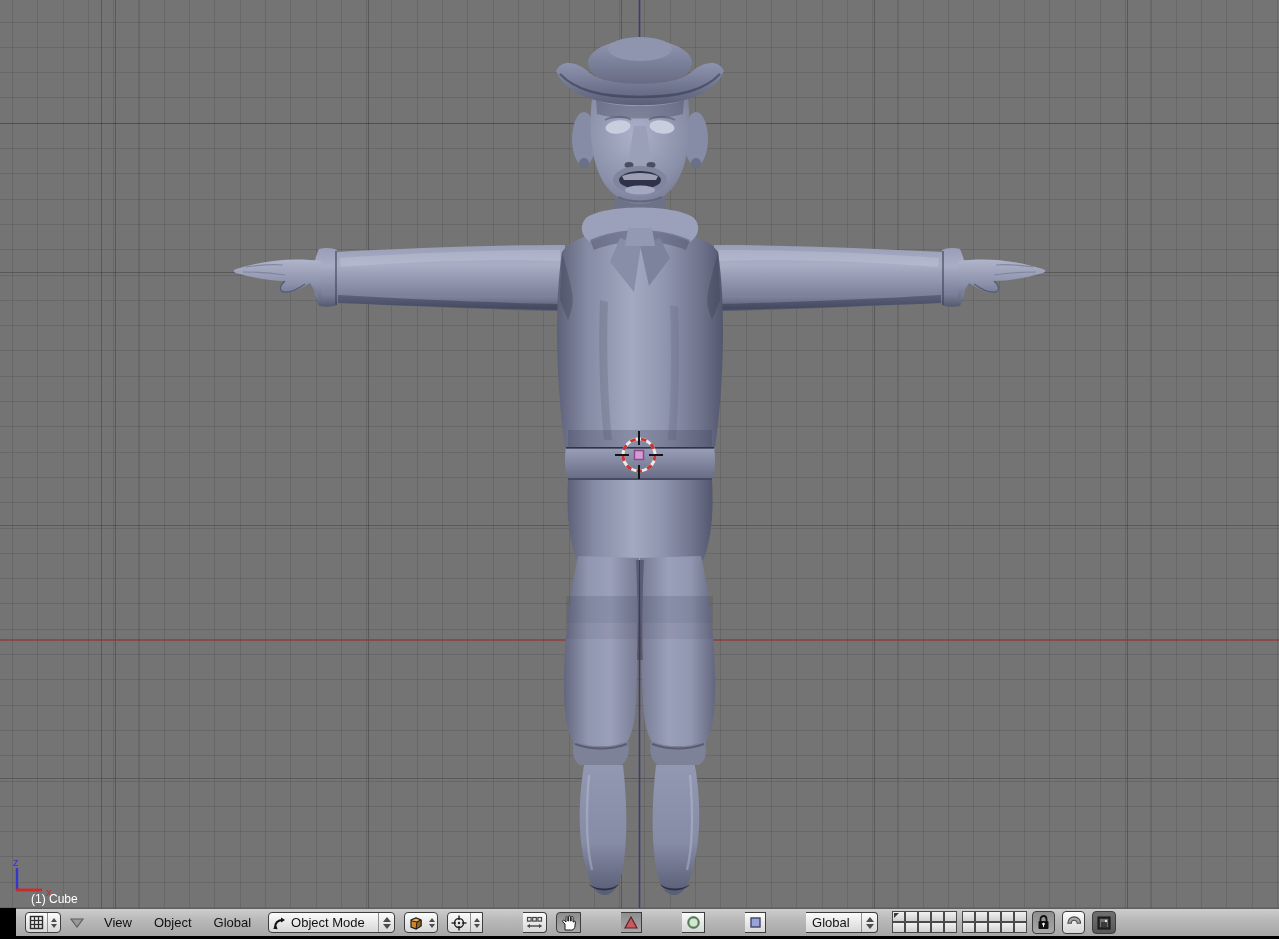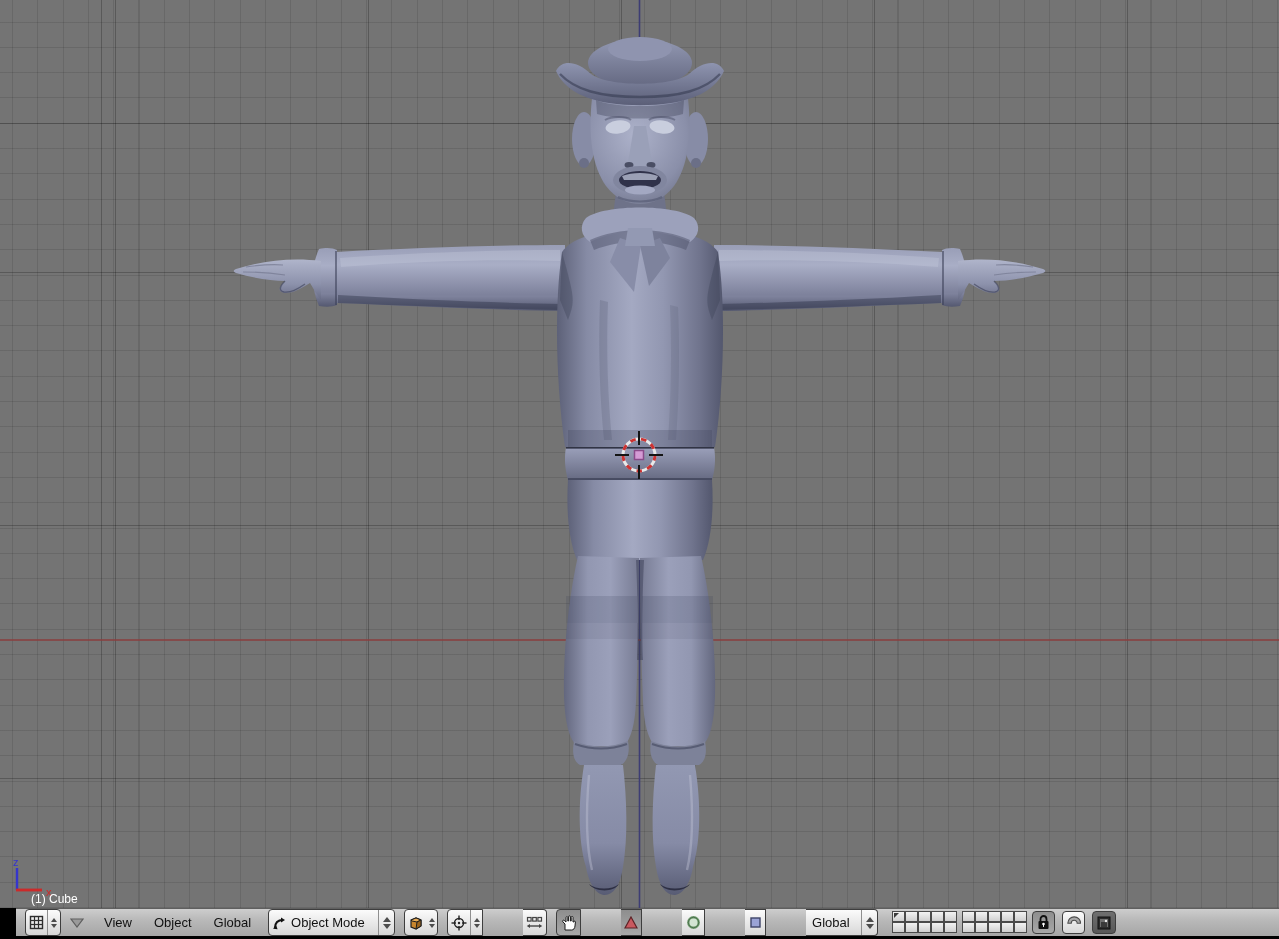--- a/index.html
+++ b/index.html
@@ -15,21 +15,21 @@
     background-position:115px 0,0 124px,12px 0,0 0;}
   #scene{position:absolute;left:0;top:0;}
   
   #header{position:absolute;left:16px;top:908px;width:1279px;height:28px;
     background:linear-gradient(#cdcdcd,#b9b9b9 40%,#a6a6a6);
     border-top:1px solid #5f5f5f;box-sizing:border-box;
     border-bottom-right-radius:14px;
     display:flex;align-items:center;}
   .hgap{width:9px;flex:0 0 auto;}
   .menu-label{font-size:13px;color:#111;padding:0 11px;cursor:default;flex:0 0 auto;}
-  .btn{height:27px;border:1px solid #3e3e3e;border-radius:4px;flex:0 0 auto;
+  .btn{height:21px;border:1px solid #3e3e3e;border-radius:4px;flex:0 0 auto;
     background:linear-gradient(#fbfbfb,#d7d7d7);display:flex;align-items:center;box-sizing:border-box;}
   .btn.pressed{background:linear-gradient(#8e8e8e,#a8a8a8);}
   .btn.dark{background:linear-gradient(#6f6f6f,#585858);}
   .combo-text{font-size:13px;color:#111;padding:0 6px;white-space:nowrap;}
   .arrow-col{width:15px;align-self:stretch;border-left:1px solid #8f8f8f;
     display:flex;flex-direction:column;align-items:center;justify-content:center;gap:2px;}
   .tri-up{width:0;height:0;border-left:4px solid transparent;border-right:4px solid transparent;border-bottom:5px solid #4c4c4c;}
   .tri-dn{width:0;height:0;border-left:4px solid transparent;border-right:4px solid transparent;border-top:5px solid #4c4c4c;}
   .icon-pad{padding:0 3px;display:flex;align-items:center;}
   

